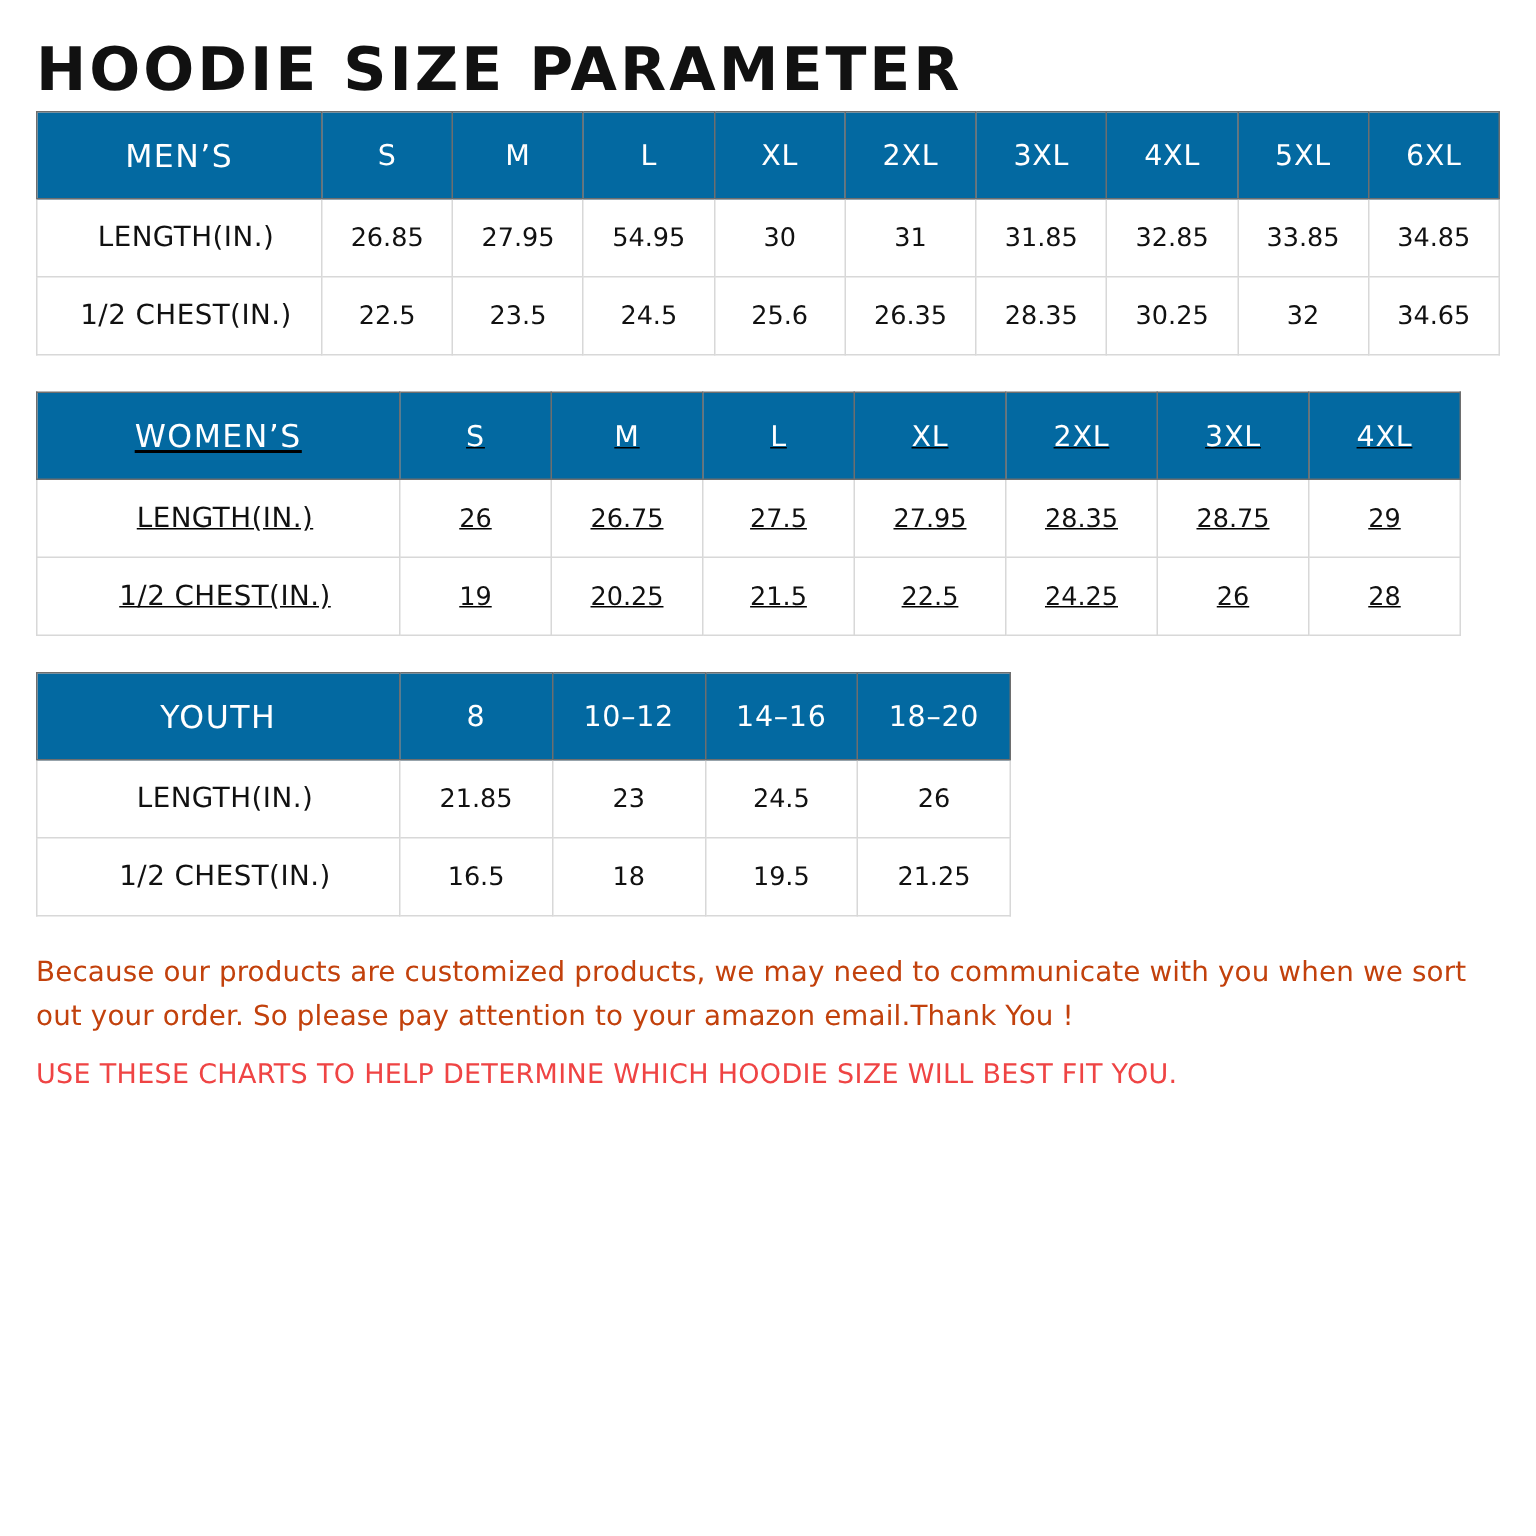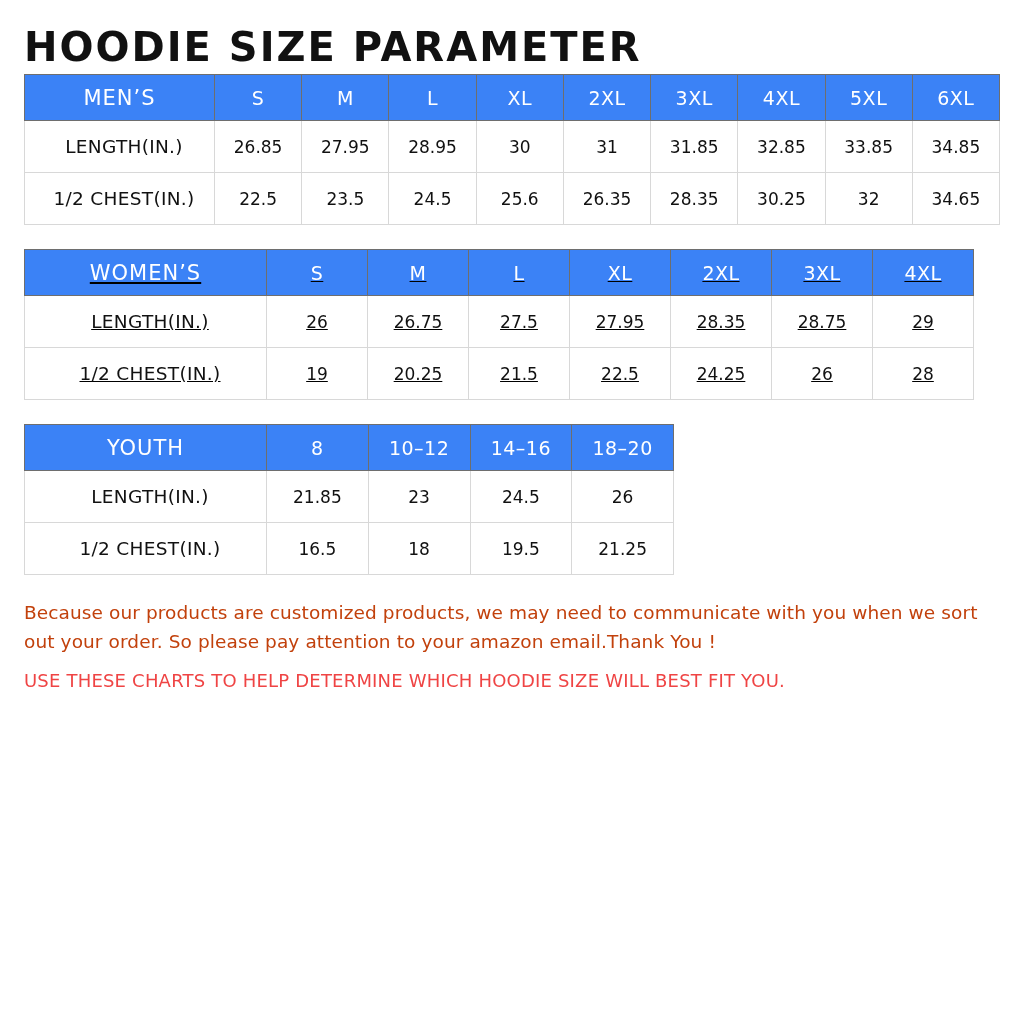--- a/index.html
+++ b/index.html
@@ -50,25 +50,25 @@
     vertical-align: middle;
     font-size: 17px;
     font-weight: normal;
     height: 52px;
     padding: 0 4px;
     box-sizing: border-box;
     background: #ffffff;
     color: #111111;
   }
   table.sizetable thead td {
-    background: #3b82f6;
+    background: #0369a1;
     color: #ffffff;
     border: 1px solid #6e6e6e;
     font-size: 19px;
-    height: 46px;
+    height: 58px;
     letter-spacing: 0.5px;
   }
   table.sizetable thead td.rowhead {
     font-size: 21px;
     letter-spacing: 1px;
   }
   table.sizetable tbody td.rowhead {
     font-size: 18.5px;
     letter-spacing: 0.3px;
     padding-left: 13px;
@@ -126,21 +126,21 @@
         <td>4XL</td>
         <td>5XL</td>
         <td>6XL</td>
       </tr>
     </thead>
     <tbody>
       <tr>
         <td class="rowhead">LENGTH(IN.)</td>
         <td>26.85</td>
         <td>27.95</td>
-        <td>28.95</td>
+        <td>54.95</td>
         <td>30</td>
         <td>31</td>
         <td>31.85</td>
         <td>32.85</td>
         <td>33.85</td>
         <td>34.85</td>
       </tr>
       <tr>
         <td class="rowhead">1/2 CHEST(IN.)</td>
         <td>22.5</td>

